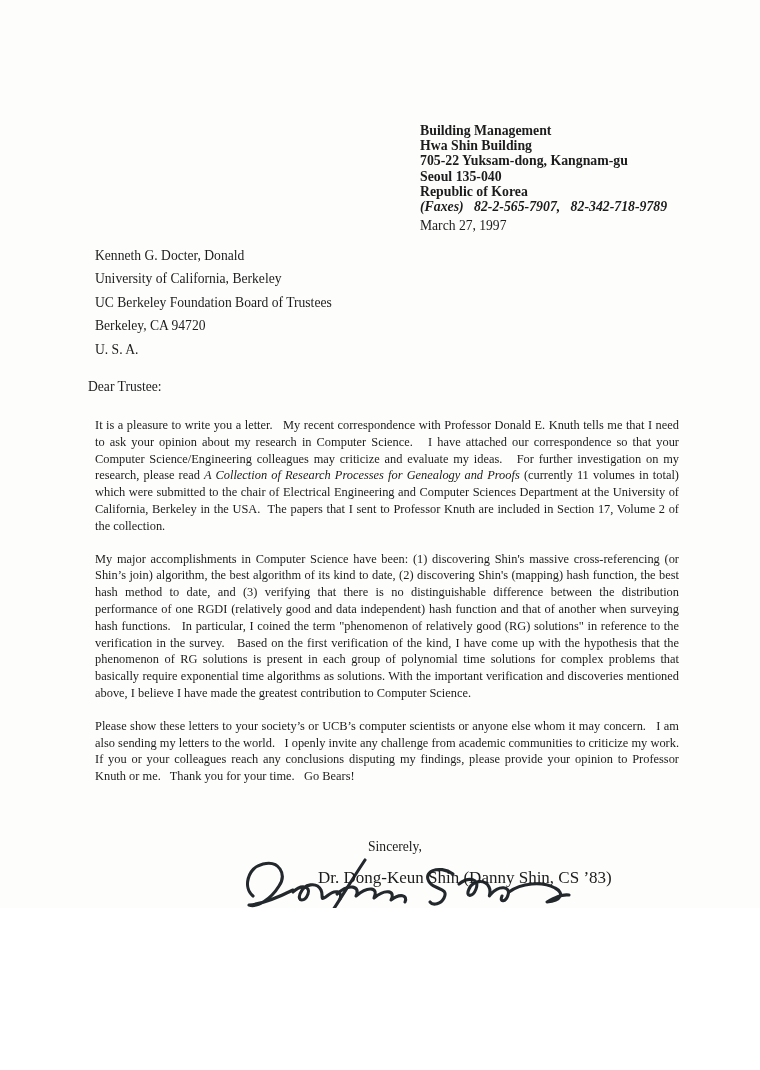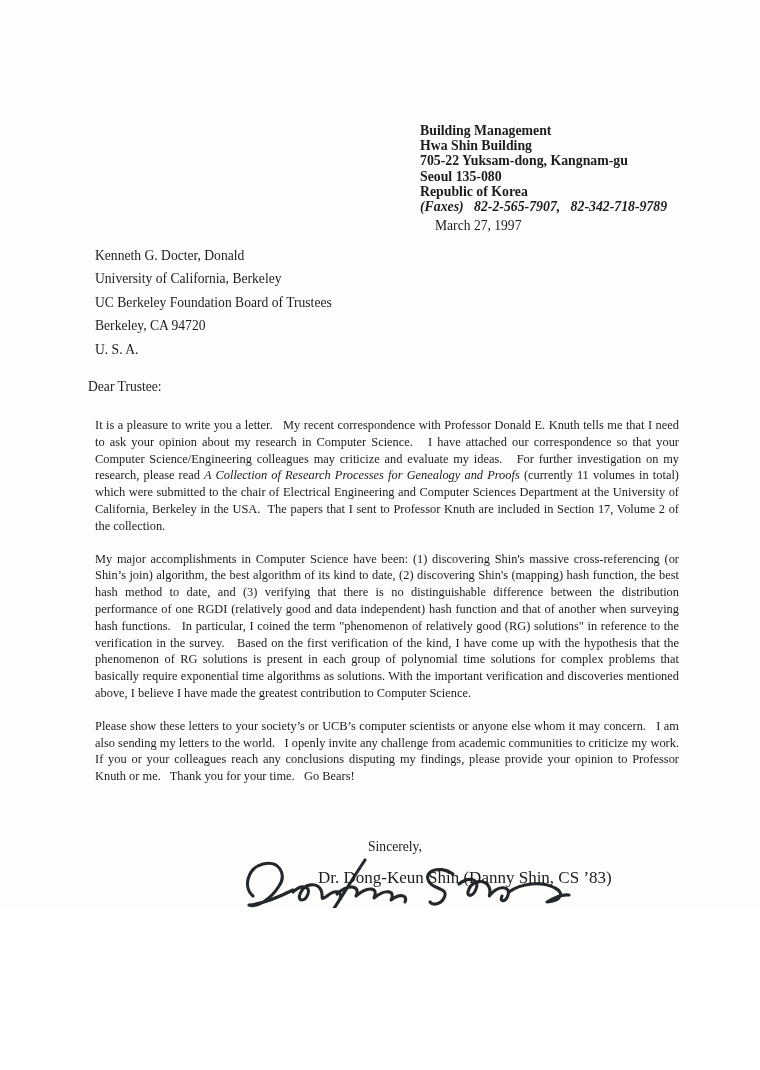--- a/index.html
+++ b/index.html
@@ -19,21 +19,21 @@
     font-size: 13.8px;
     line-height: 15.2px;
     font-weight: bold;
   }
   .sender .fax-line {
     font-style: italic;
     white-space: pre-wrap;
   }
   .date {
     position: absolute;
-    left: 435px;
+    left: 420px;
     top: 218px;
     font-size: 13.6px;
   }
   .recipient {
     position: absolute;
     left: 95px;
     top: 244px;
     font-size: 13.6px;
     line-height: 23.4px;
   }
@@ -85,21 +85,21 @@
 </style>
 </head>
 <body>
 
 <div class="page">
 
   <div class="sender">
     <div>Building Management</div>
     <div>Hwa Shin Building</div>
     <div>705-22 Yuksam-dong, Kangnam-gu</div>
-    <div>Seoul 135-080</div>
+    <div>Seoul 135-040</div>
     <div>Republic of Korea</div>
     <div class="fax-line">(Faxes)   82-2-565-7907,   82-342-718-9789</div>
   </div>
 
   <div class="date">March 27, 1997</div>
 
   <div class="recipient">
     <div>Kenneth G. Docter, Donald</div>
     <div>University of California, Berkeley</div>
     <div>UC Berkeley Foundation Board of Trustees</div>

